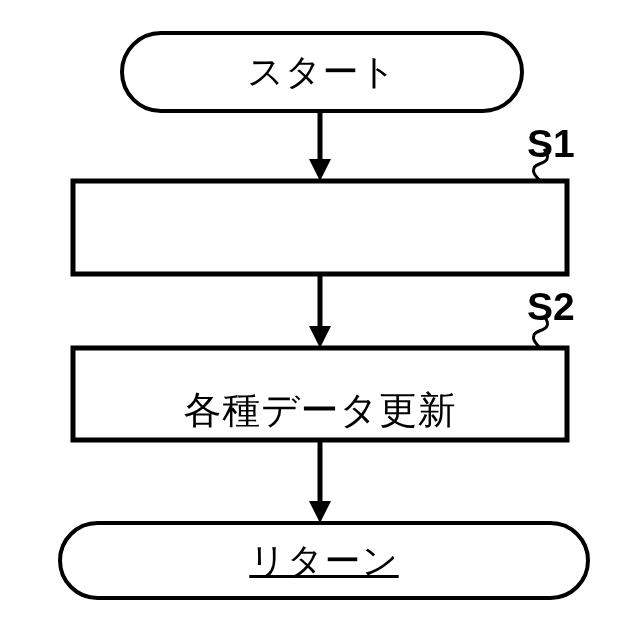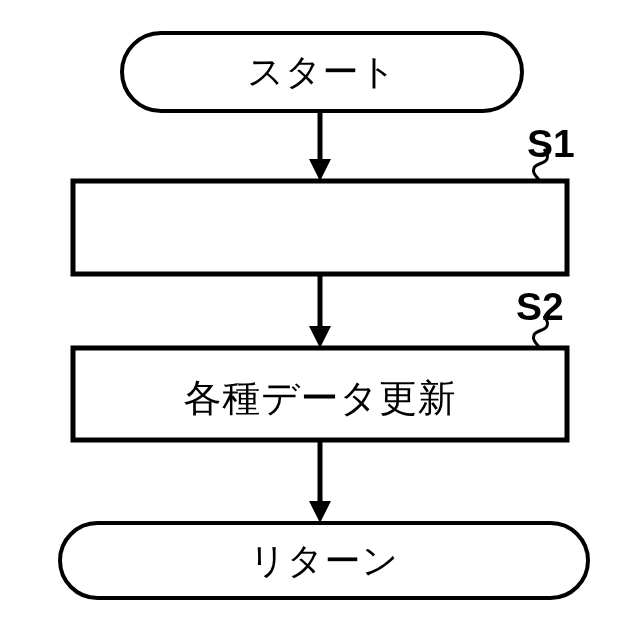--- a/index.html
+++ b/index.html
@@ -51,24 +51,24 @@
     font-size: 39px;
     line-height: 33px;
     font-weight: bold;
     color: #000000;
     font-family: "Liberation Sans", "DejaVu Sans", sans-serif;
     white-space: nowrap;
   }
   
   #label-start      { left: 122px; top: 33px;  width: 400px; height: 78px; }
   #label-step1      { left: 73px;  top: 181px; width: 494px; height: 93px; }
-  #label-step2      { left: 73px;  top: 352px; width: 494px; height: 92px; }
-  #label-return     { left: 60px;  top: 523px; width: 528px; height: 75px; }
+  #label-step2      { left: 73px;  top: 364px; width: 494px; height: 92px; }
+  #label-return     { left: 60px;  top: 523px; width: 528px; height: 75px; text-decoration: underline; }
   #tag-s1           { left: 527px; top: 127px; }
-  #tag-s2           { left: 516px; top: 290px; }
+  #tag-s2           { left: 527px; top: 290px; }
 </style>
 </head>
 <body>
 
 <div id="flowchart-canvas">
 
   <svg id="flow-svg" viewBox="0 0 640 640" xmlns="http://www.w3.org/2000/svg">
 
     <rect x="122" y="33" width="400" height="78" rx="39" ry="39" fill="#ffffff" stroke="#000000" stroke-width="4"></rect>
 

